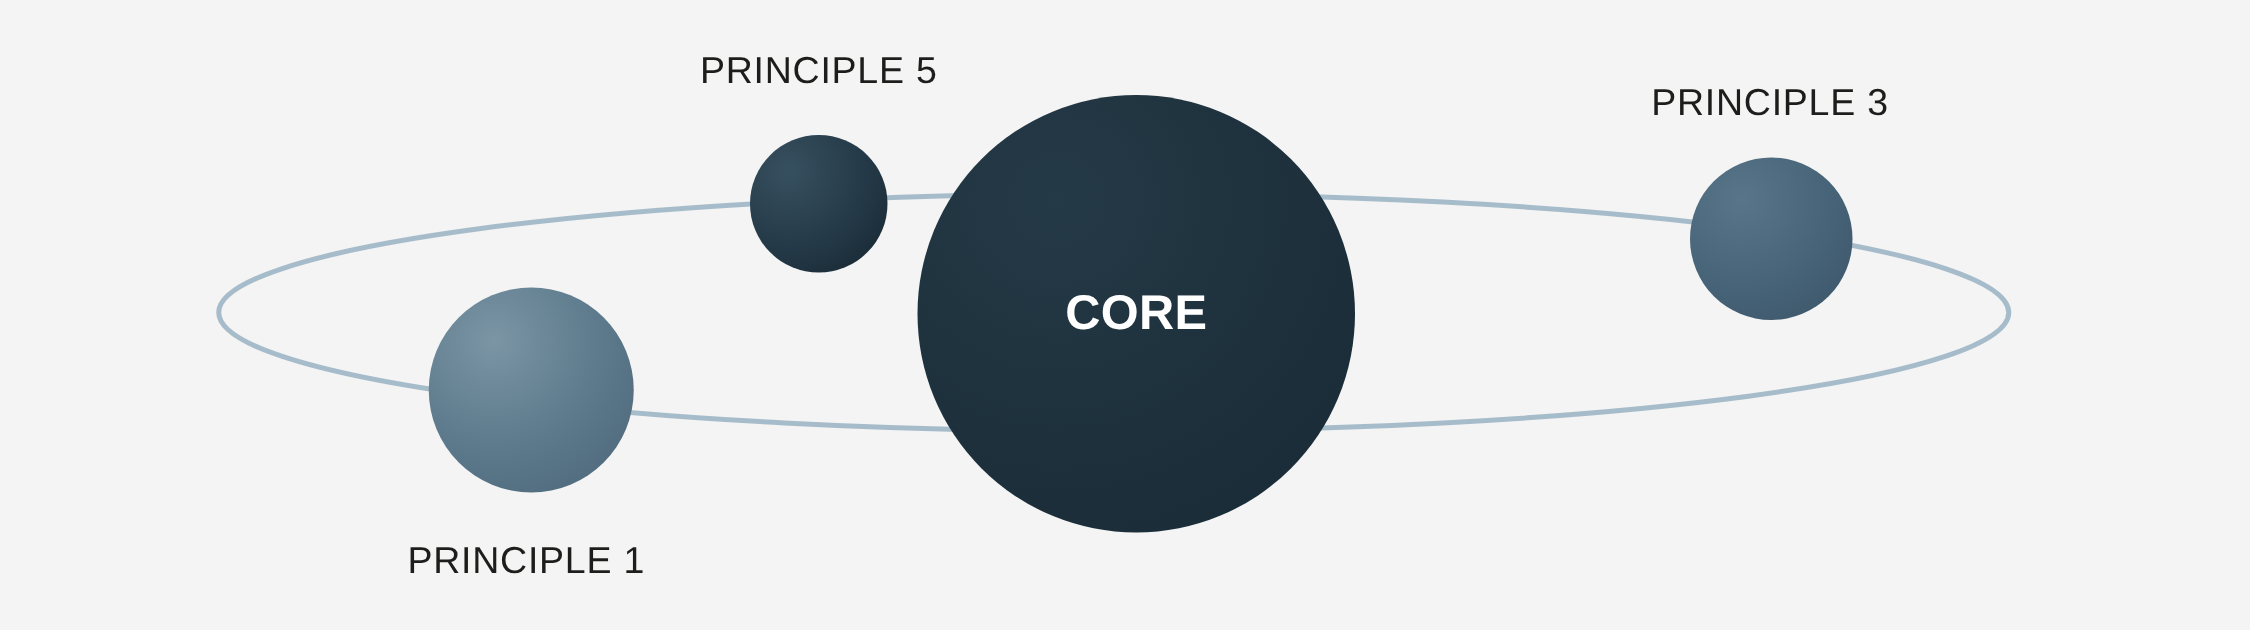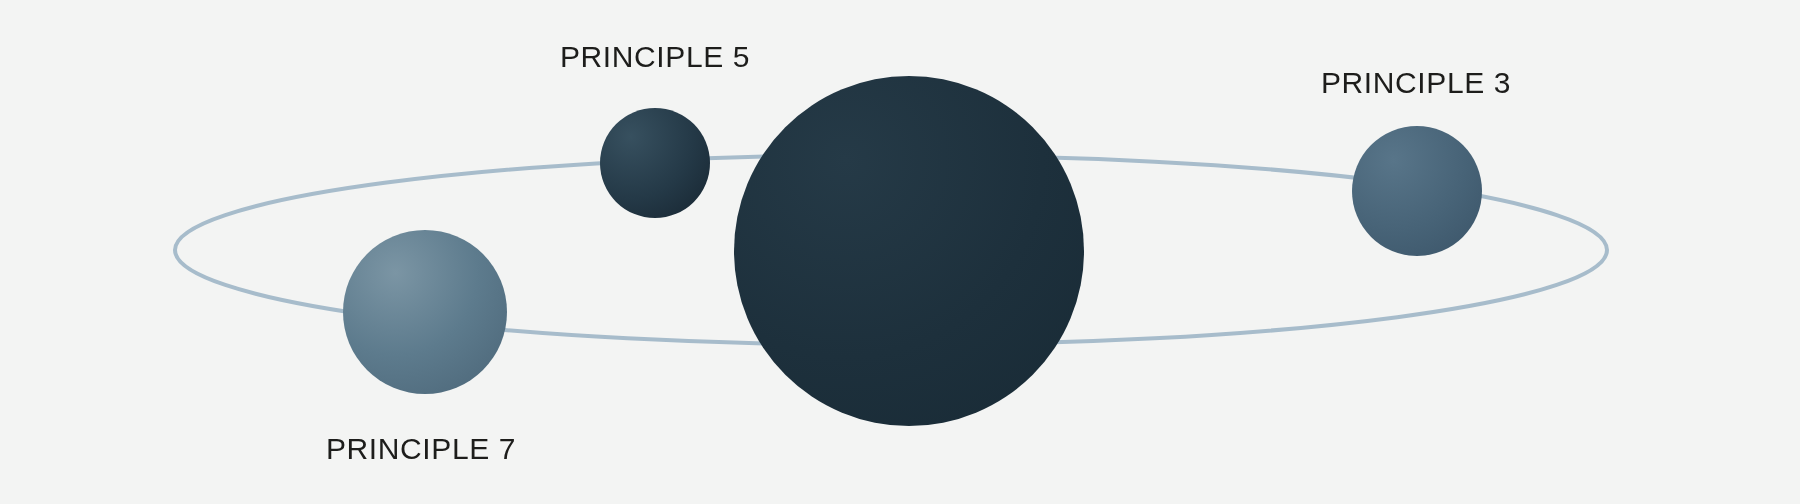--- a/index.html
+++ b/index.html
@@ -94,22 +94,23 @@
   </svg>
 
   <div class="sphere sphere-principle-1"></div>
 
   <div class="sphere sphere-principle-2"></div>
 
   <div class="sphere sphere-principle-3"></div>
 
   <div class="sphere core-circle">
     <div class="core-label">
+      <div>CORE</div>
     </div>
   </div>
 
-  <div class="orbit-label label-principle-1">PRINCIPLE 7</div>
+  <div class="orbit-label label-principle-1">PRINCIPLE 1</div>
 
   <div class="orbit-label label-principle-2">PRINCIPLE 5</div>
 
   <div class="orbit-label label-principle-3">PRINCIPLE 3</div>
 
 </div>
 
 </body></html>

